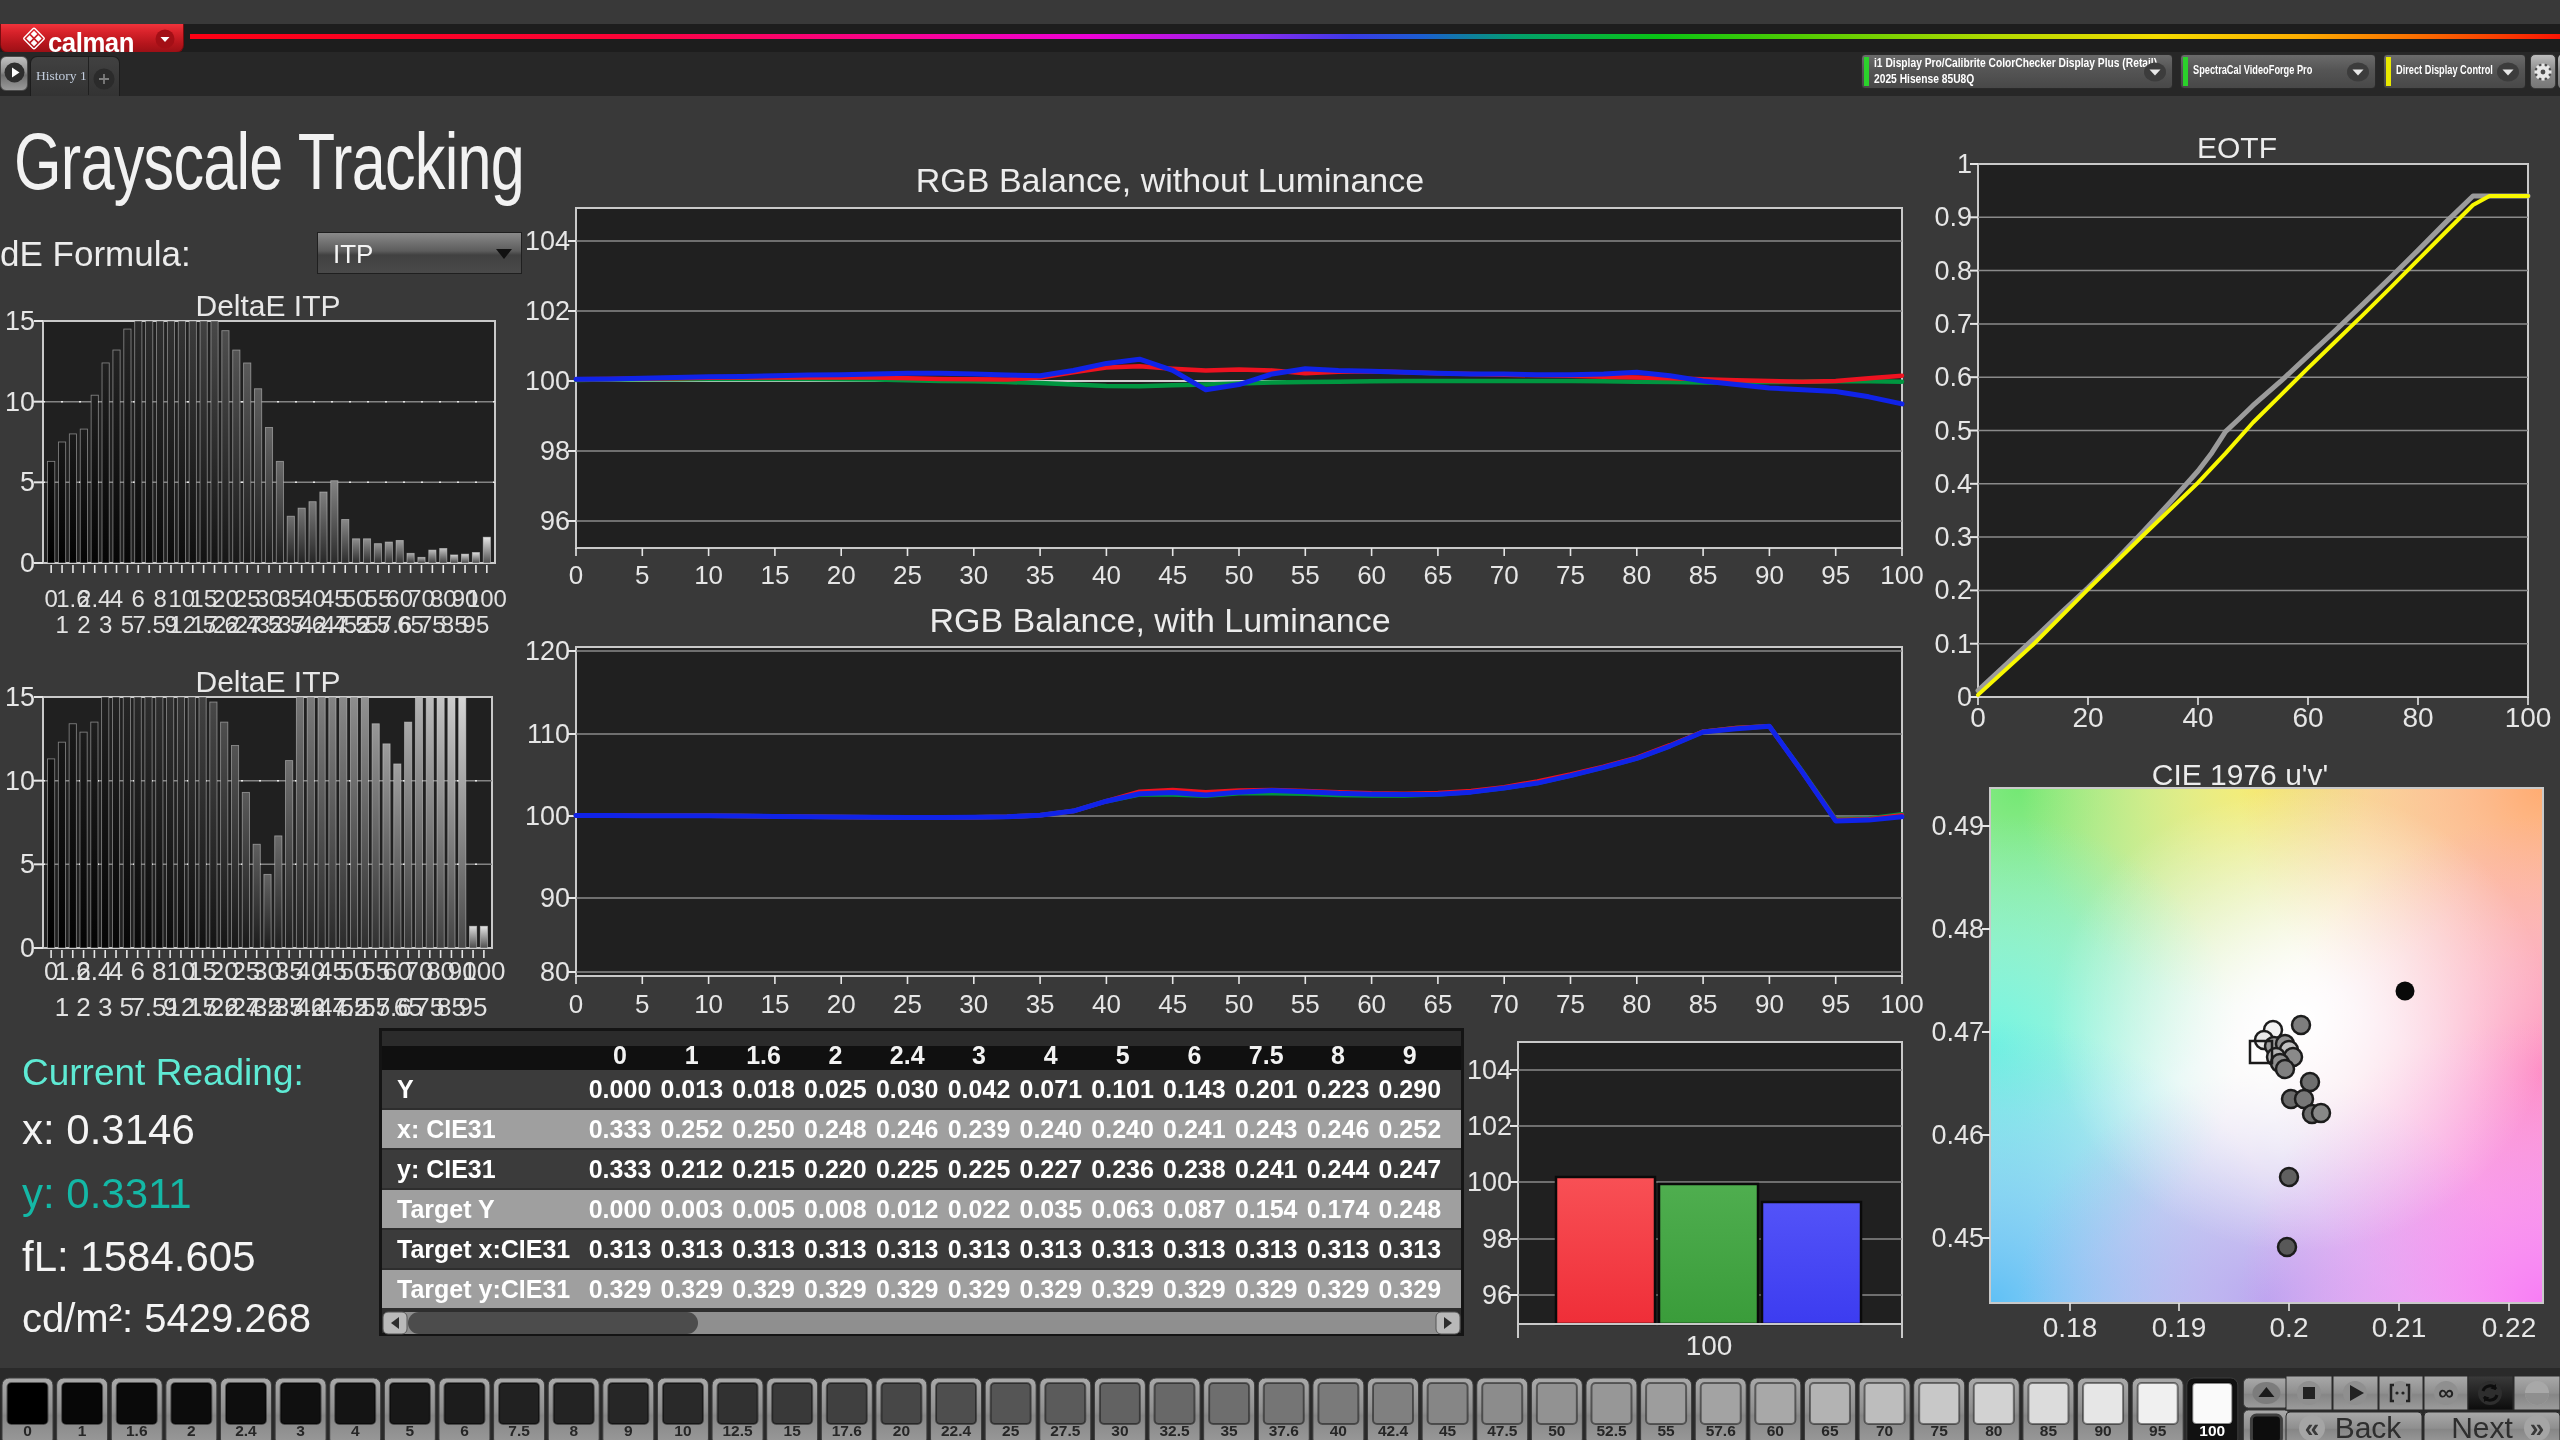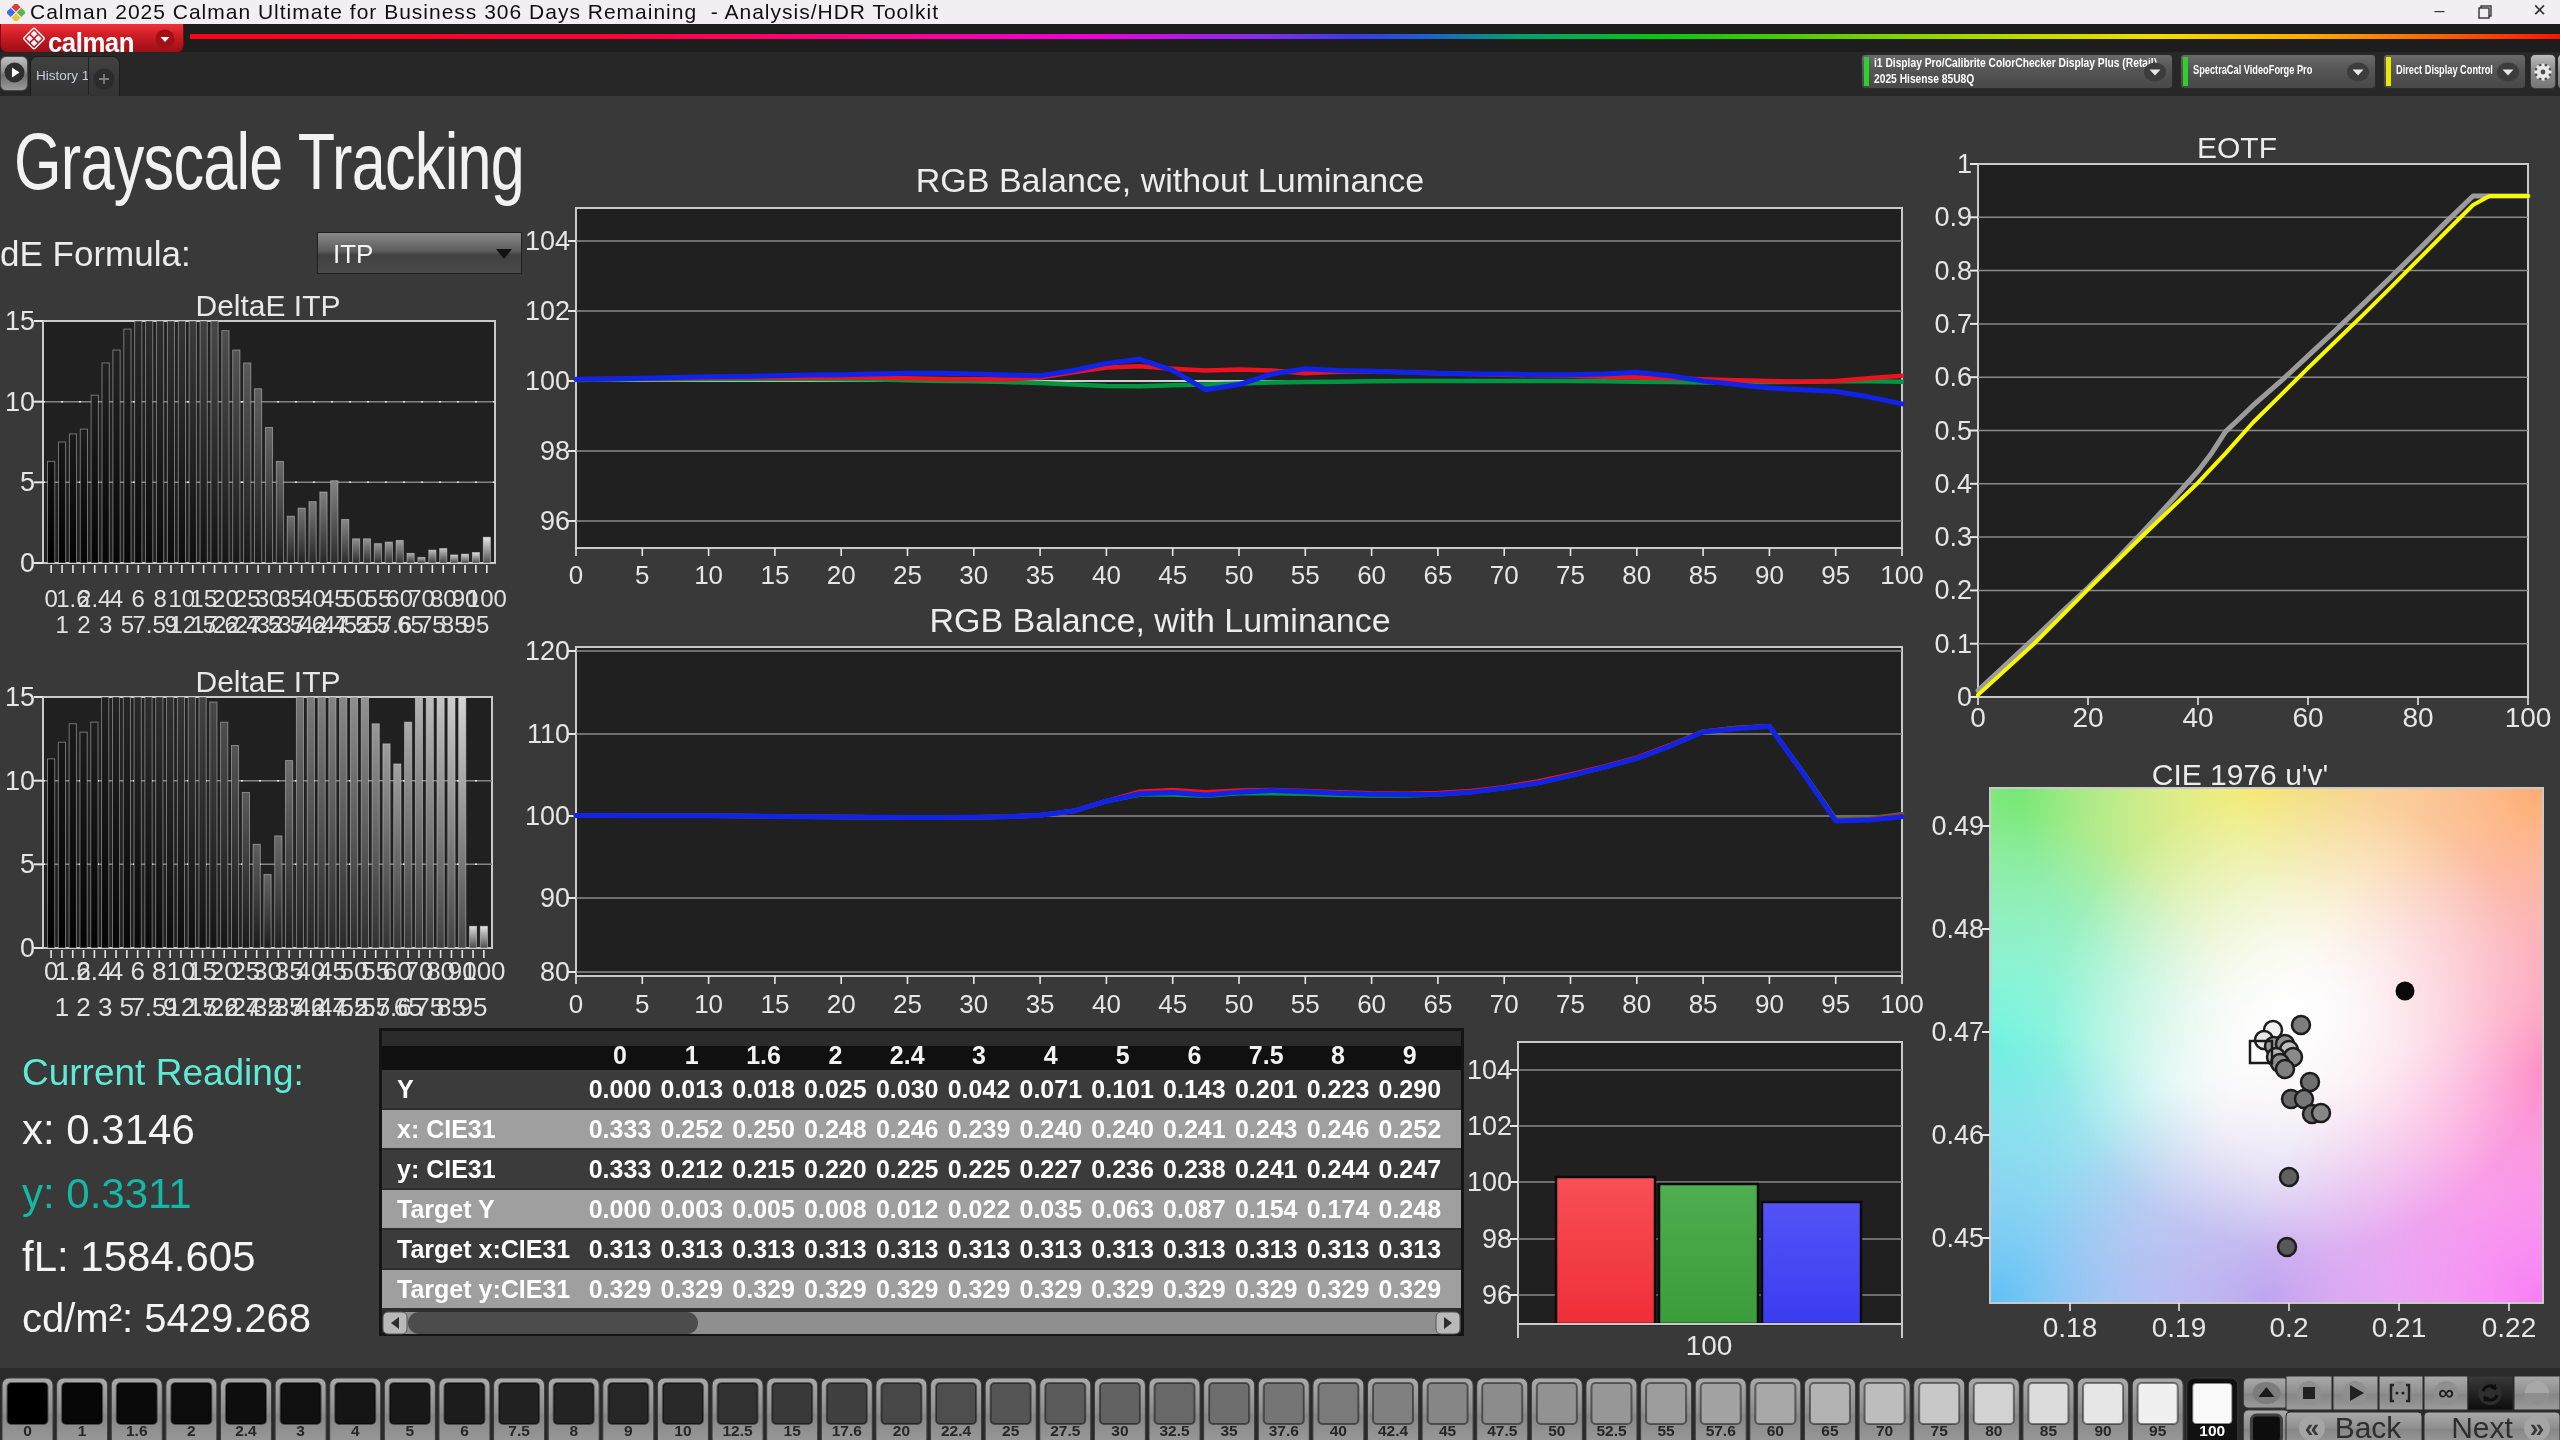--- a/index.html
+++ b/index.html
@@ -1,36 +1,19 @@
 <!DOCTYPE html>
 <html><head><meta charset="utf-8"><style>
 
 *{margin:0;padding:0;box-sizing:border-box}
 html,body{width:2560px;height:1440px;overflow:hidden;background:#393939;font-family:"Liberation Sans", sans-serif;}
 .abs{position:absolute}
 
 </style></head><body>
 <div class="abs" style="left:0;top:0;width:2560px;height:1440px;background:#393939">
-<div class="abs" style="left:0;top:0;width:2560px;height:24px;background:#f3eef1;color:#101010;font-size:21px;letter-spacing:1px;">
-<svg class="abs" style="left:7px;top:4px" width="18" height="17" viewBox="0 0 18 17">
-        <g transform="translate(9,8.5)">
-          <rect x="-7" y="-7" width="6.5" height="6.5" fill="#e23a3a" transform="rotate(45)"></rect>
-          <rect x="0.5" y="-7" width="6.5" height="6.5" fill="#59b54a" transform="rotate(45)"></rect>
-          <rect x="-7" y="0.5" width="6.5" height="6.5" fill="#3a6fe2" transform="rotate(45)"></rect>
-          <rect x="0.5" y="0.5" width="6.5" height="6.5" fill="#e2c93a" transform="rotate(45)"></rect>
-        </g>
-      </svg>
-<div class="abs" style="left:30px;top:0px;">Calman 2025 Calman Ultimate for Business 306 Days Remaining&nbsp; - Analysis/HDR Toolkit</div>
-<div class="abs" style="left:2425px;top:0px;width:30px;height:24px;text-align:center;font-size:18px;color:#333">–</div>
-<svg class="abs" style="left:2478px;top:5px" width="14" height="14" viewBox="0 0 14 14">
-        <rect x="3" y="1" width="10" height="10" fill="none" stroke="#333" stroke-width="1.4"></rect>
-        <rect x="1" y="3" width="10" height="10" fill="#f3eef1" stroke="#333" stroke-width="1.4"></rect>
-      </svg>
-<div class="abs" style="left:2525px;top:0px;width:30px;height:24px;text-align:center;font-size:17px;color:#333">✕</div>
-</div>
 <div class="abs" style="left:0;top:24px;width:2560px;height:28px;background:#1d1d1d"></div>
 <div class="abs" style="left:0;top:24px;width:184px;height:29px;background:linear-gradient(180deg,#f0333b 0%,#d7222a 30%,#b5151c 70%,#9c1016 100%);border-radius:0 0 8px 8px;border:1px solid #7a0c10;border-top:none"></div>
 <svg class="abs" style="left:22px;top:27px" width="24" height="23" viewBox="0 0 24 23">
       <g transform="translate(12,11.5) rotate(45)" fill="none" stroke="#ffffff" stroke-width="1.4">
         <rect x="-7.6" y="-7.6" width="15.2" height="15.2" rx="1.5"></rect>
         <rect x="-5.4" y="-5.4" width="4.6" height="4.6" fill="#fff" stroke="none"></rect>
         <rect x="0.8" y="-5.4" width="4.6" height="4.6" fill="#fff" stroke="none"></rect>
         <rect x="-5.4" y="0.8" width="4.6" height="4.6" fill="#fff" stroke="none"></rect>
         <rect x="0.8" y="0.8" width="4.6" height="4.6" fill="#fff" stroke="none"></rect>
       </g>
@@ -41,21 +24,21 @@
       <path d="M5.5 8 L14.5 8 L10 13 Z" fill="#fff"></path>
     </svg>
 <div class="abs" style="left:190px;top:34px;width:2370px;height:5px;background:linear-gradient(90deg,#fe0013 0%,#fc0336 18%,#fa0292 30%,#ee01d8 38%,#8a2bf0 45%,#3b3ae8 49%,#1b5ed2 52%,#02a06c 56%,#09c414 62%,#52cc02 68%,#b0d900 76%,#f4dc00 83%,#fcae01 89%,#fa6e01 94%,#f93502 98%,#fa1404 100%)"></div>
 <div class="abs" style="left:0;top:52px;width:2560px;height:44px;background:#272727"></div>
 <div class="abs" style="left:0;top:56px;width:28px;height:35px;border-radius:6px;background:linear-gradient(180deg,#c2c2c2,#8f8f8f 45%,#6f6f6f 55%,#9a9a9a);border:1px solid #4a4a4a"></div>
 <svg class="abs" style="left:3px;top:61px" width="23" height="23" viewBox="0 0 23 23">
       <circle cx="11.5" cy="11.5" r="10" fill="#2e2e2e"></circle>
       <path d="M9 6.5 L16.5 11.5 L9 16.5 Z" fill="#fff"></path>
     </svg>
 <div class="abs" style="left:30px;top:56px;width:90px;height:40px;border-radius:7px 7px 0 0;background:linear-gradient(180deg,#414141,#333333);border:1px solid #1c1c1c;border-bottom:none"></div>
-<div class="abs" style="left:36px;top:68px;color:#c3cede;font-size:13.5px;">History 1</div>
+<div class="abs" style="left:36px;top:68px;color:#c3cede;font-size:13.5px;font-family:Liberation Serif, serif;">History 1</div>
 <div class="abs" style="left:88px;top:57px;width:1px;height:38px;background:#202020"></div>
 <svg class="abs" style="left:93px;top:68px" width="22" height="22" viewBox="0 0 22 22">
       <circle cx="11" cy="11" r="10.5" fill="#2b2b2b"></circle>
       <path d="M6 11 L16 11 M11 6 L11 16" stroke="#7d7d7d" stroke-width="1.8"></path>
     </svg>
 <div class="abs" style="left:1861px;top:54px;width:312px;height:35px;border-radius:4px;background:linear-gradient(180deg,#6b6b6b,#555 45%,#484848);border:1px solid #2a2a2a"></div>
     <div class="abs" style="left:1864px;top:57px;width:5px;height:29px;background:#2bd12b"></div>
     <div class="abs" style="left:1874px;top:56px;color:#fff;font-size:12.5px;font-weight:bold;line-height:15.5px;white-space:nowrap;transform:scaleX(0.82);transform-origin:left top">i1 Display Pro/Calibrite ColorChecker Display Plus (Retail)<br>2025 Hisense 85U8Q</div>
     <svg class="abs" style="left:2143px;top:62px" width="24" height="20" viewBox="0 0 24 20">
       <ellipse cx="12" cy="10" rx="11" ry="9.5" fill="#3c3c3c"></ellipse>

